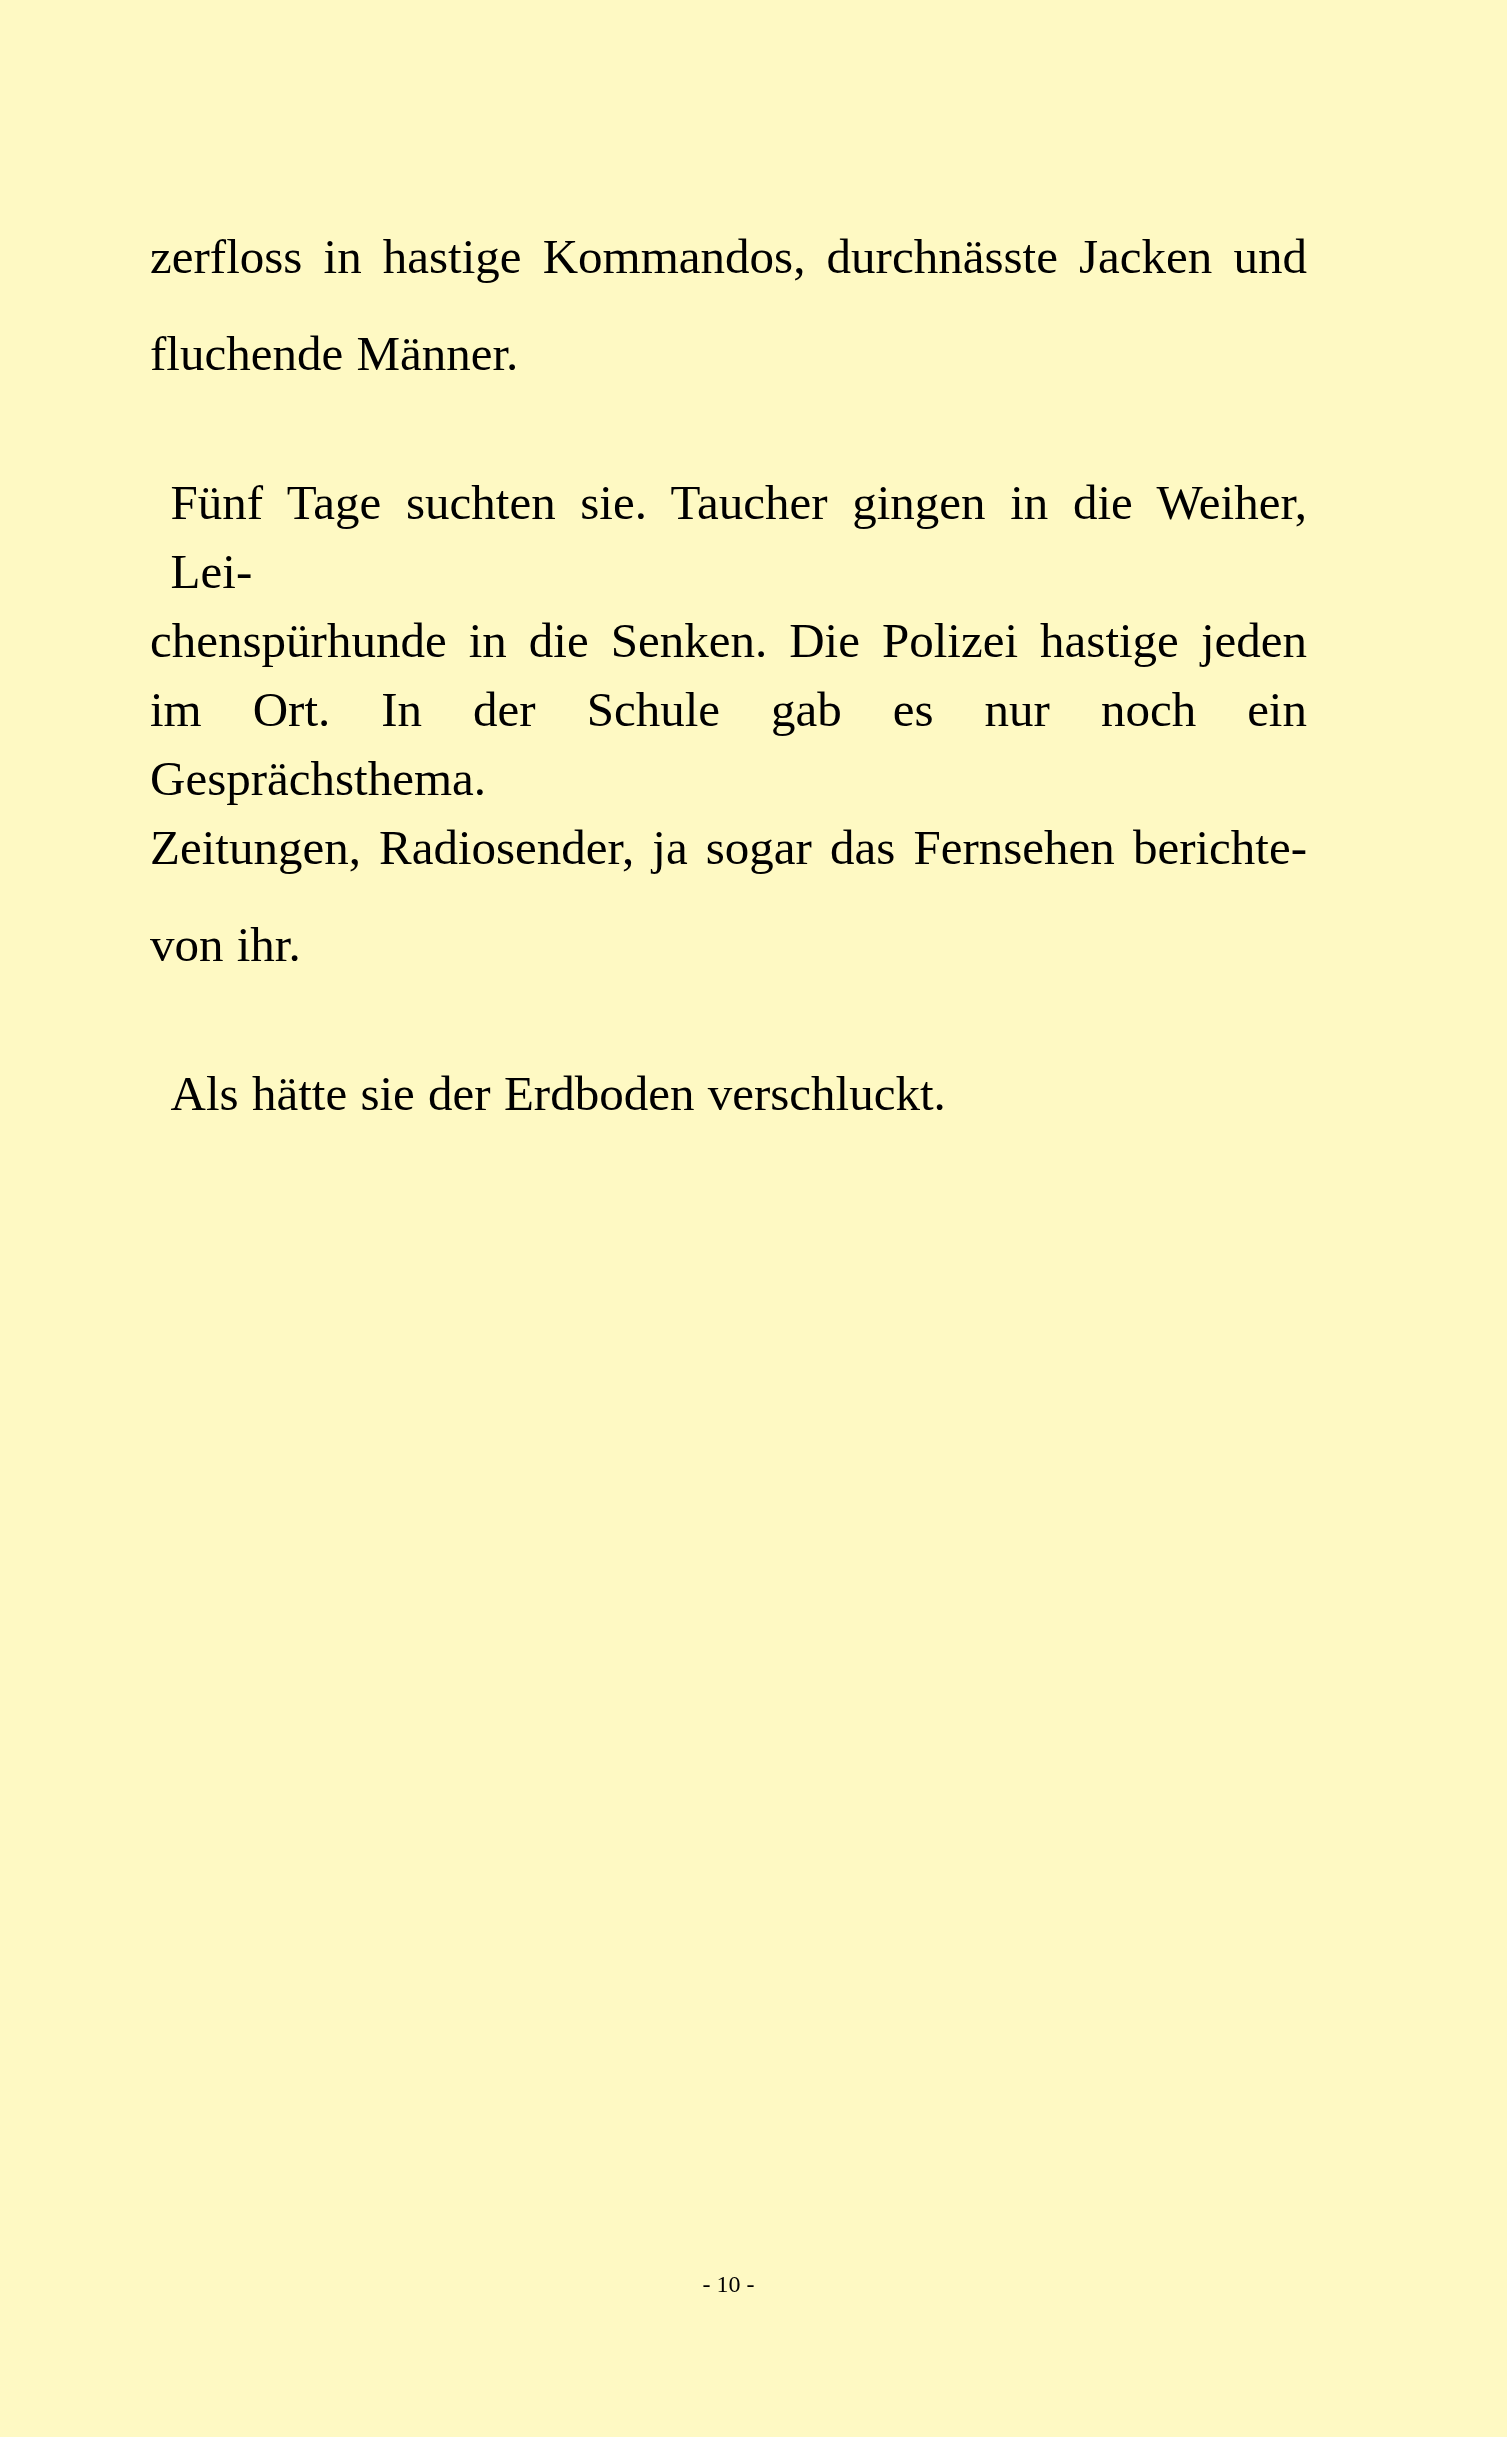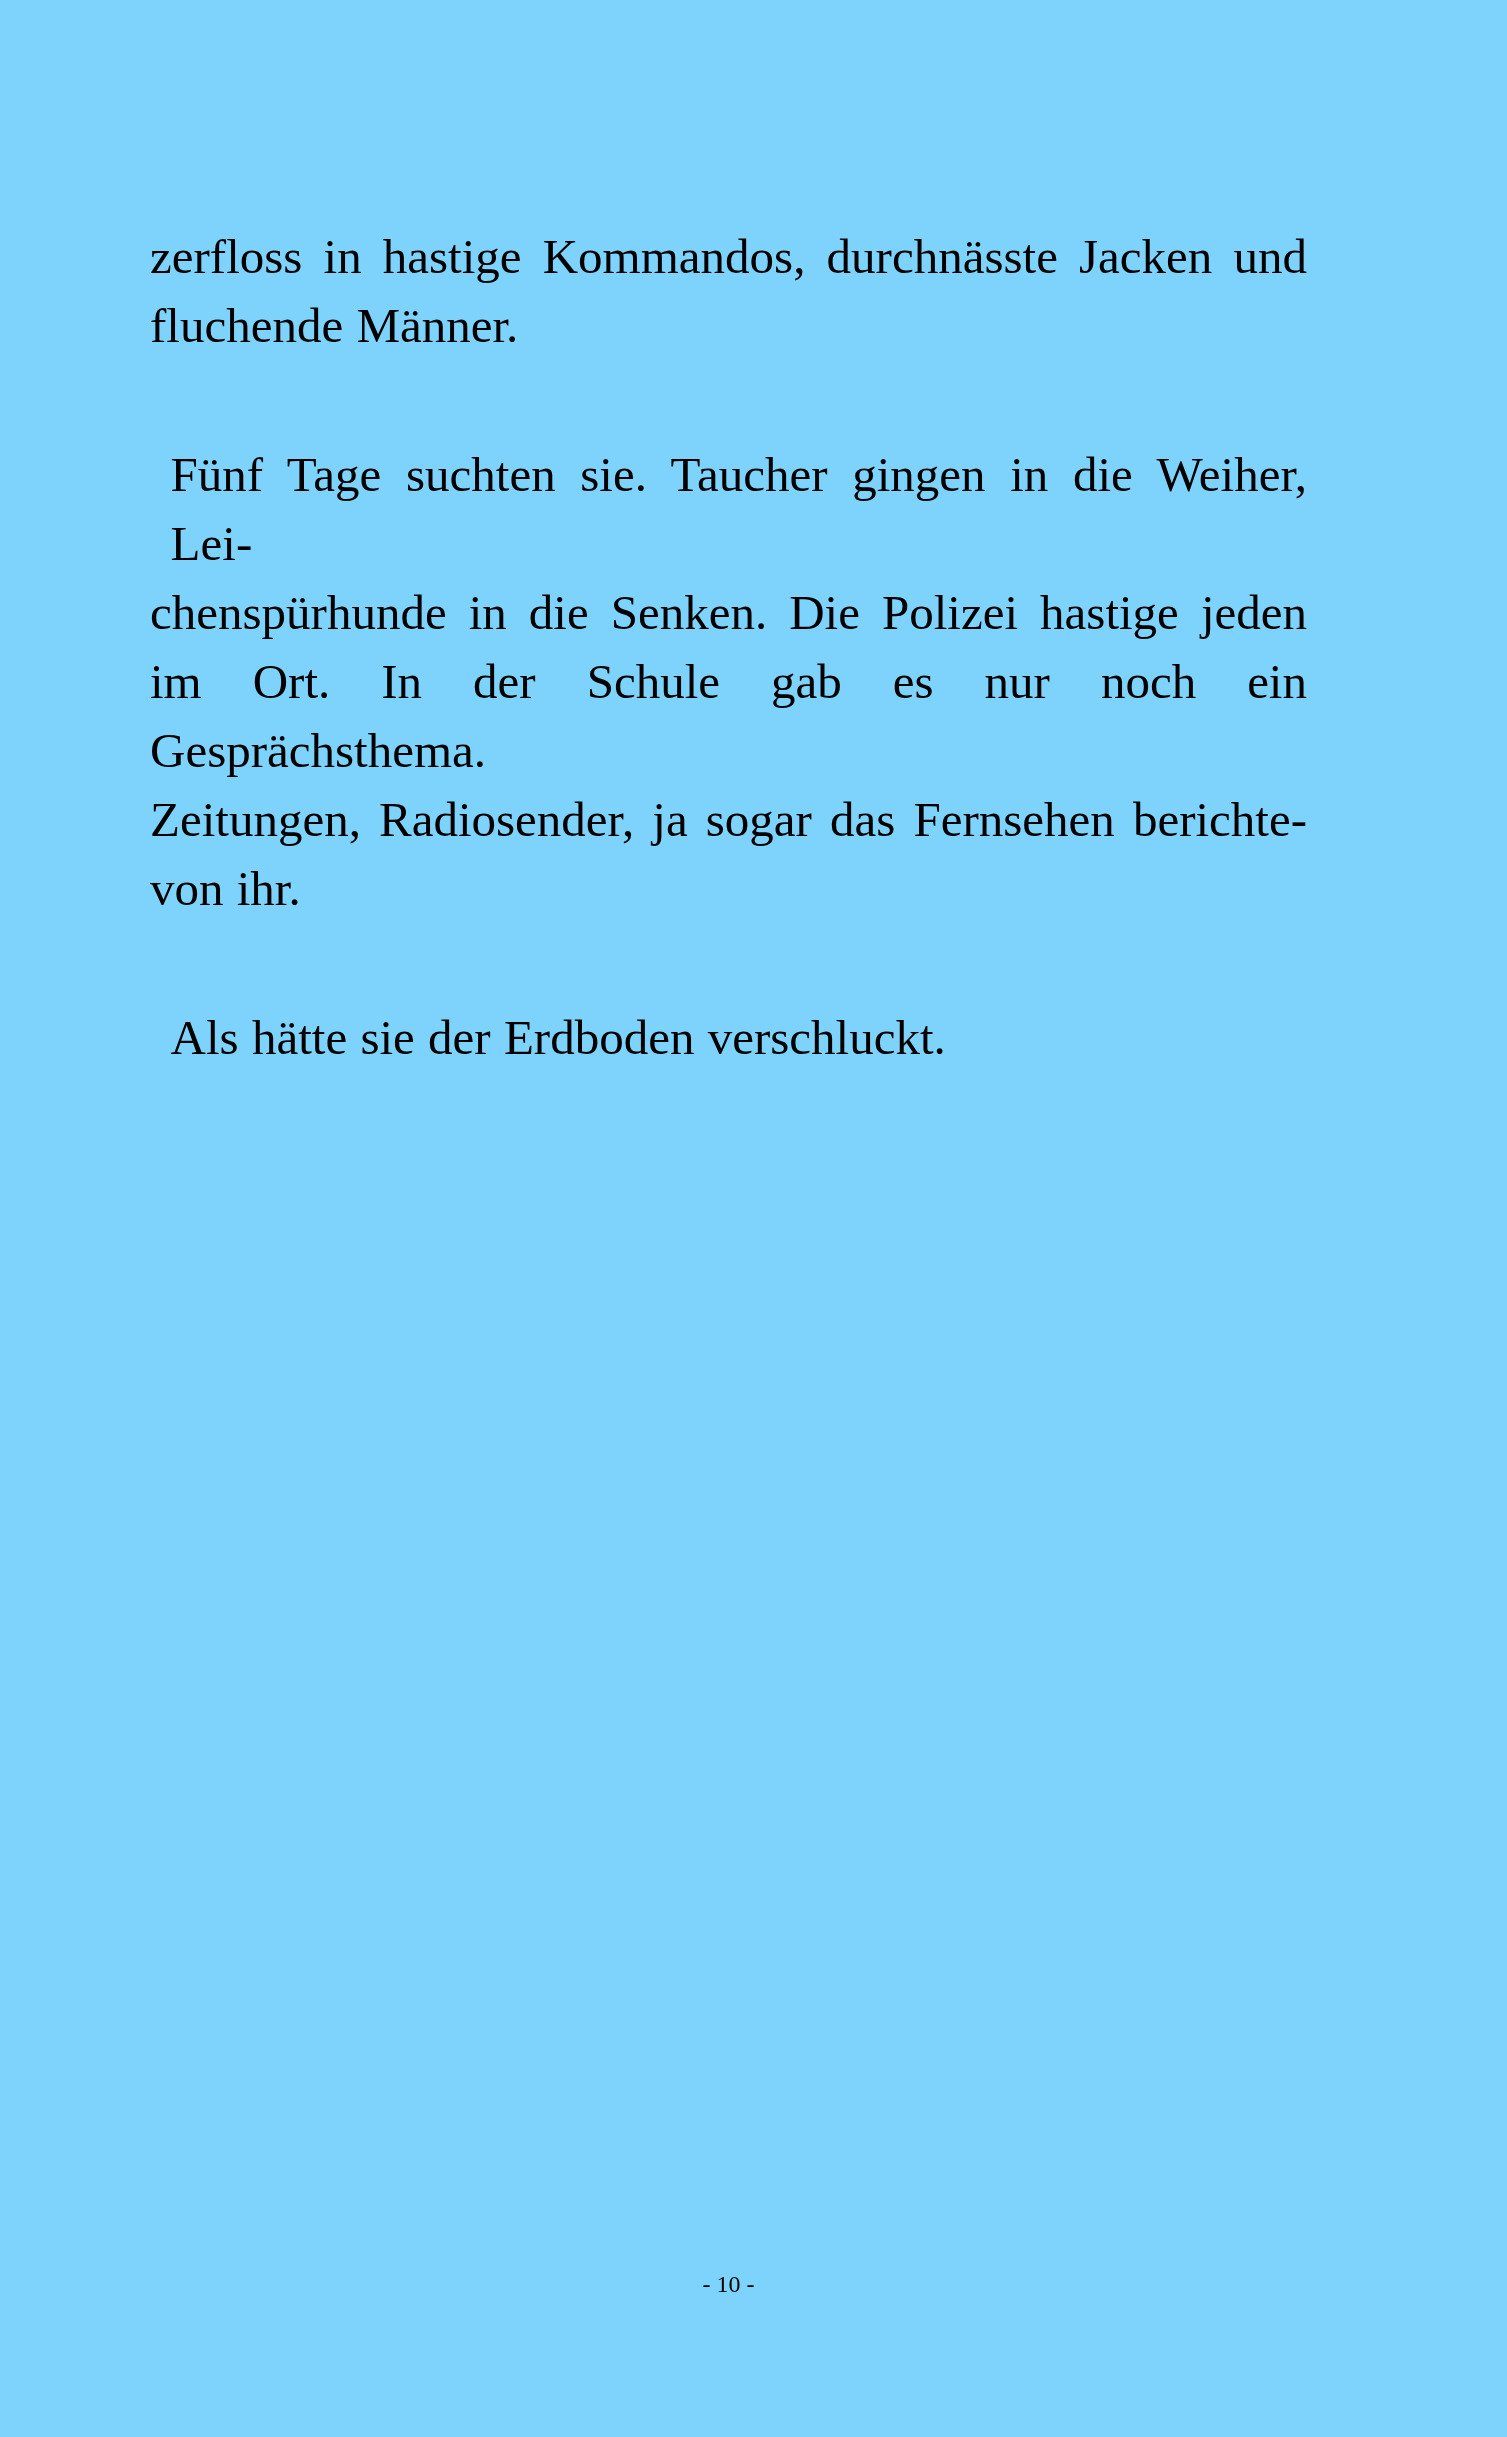--- a/index.html
+++ b/index.html
@@ -11,21 +11,21 @@
     height: 2438px;
     position: relative;
     background: #ffffff;
     color: #000000;
     font-family: "Liberation Serif", "DejaVu Serif", serif;
     overflow: hidden;
   }
   .page {
     position: absolute;
     inset: 0;
-    background: #7dd3fc;
+    background: #fef9c3;
     padding-left: 48px;
   }
   .content {
     position: absolute;
     left: 150px;
     top: 222px;
     width: 1157px;
   }
   .para {
     font-size: 49px;
@@ -38,20 +38,21 @@
   }
   .para.italic {
   }
   .line {
     text-align: justify;
     text-align-last: justify;
     word-spacing: 1px;
   }
   .line.last {
     text-align-last: left;
+    margin-top: 28px;
   }
   .para.indent .line:first-child {
     padding-left: 20.6px;
   }
   .pagenum {
     position: absolute;
     left: 150px;
     top: 2262px;
     width: 1157px;
     text-align: center;

